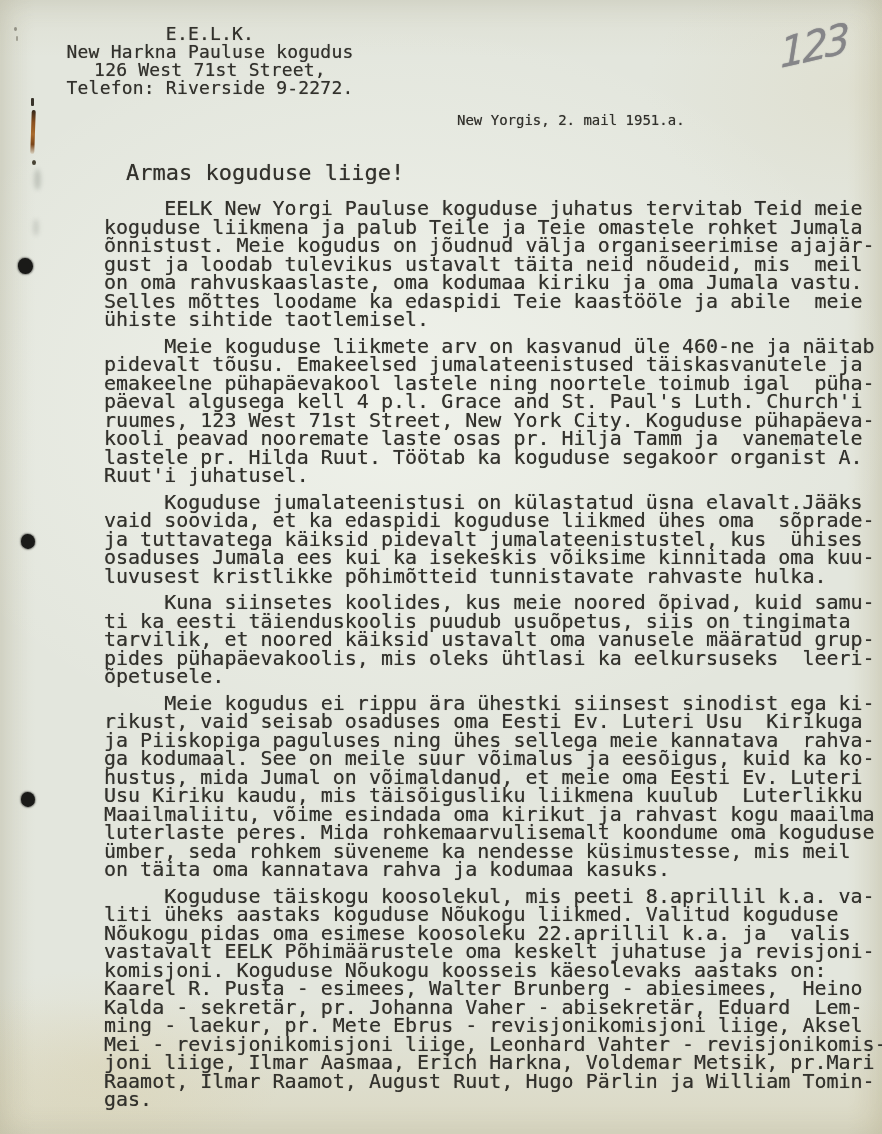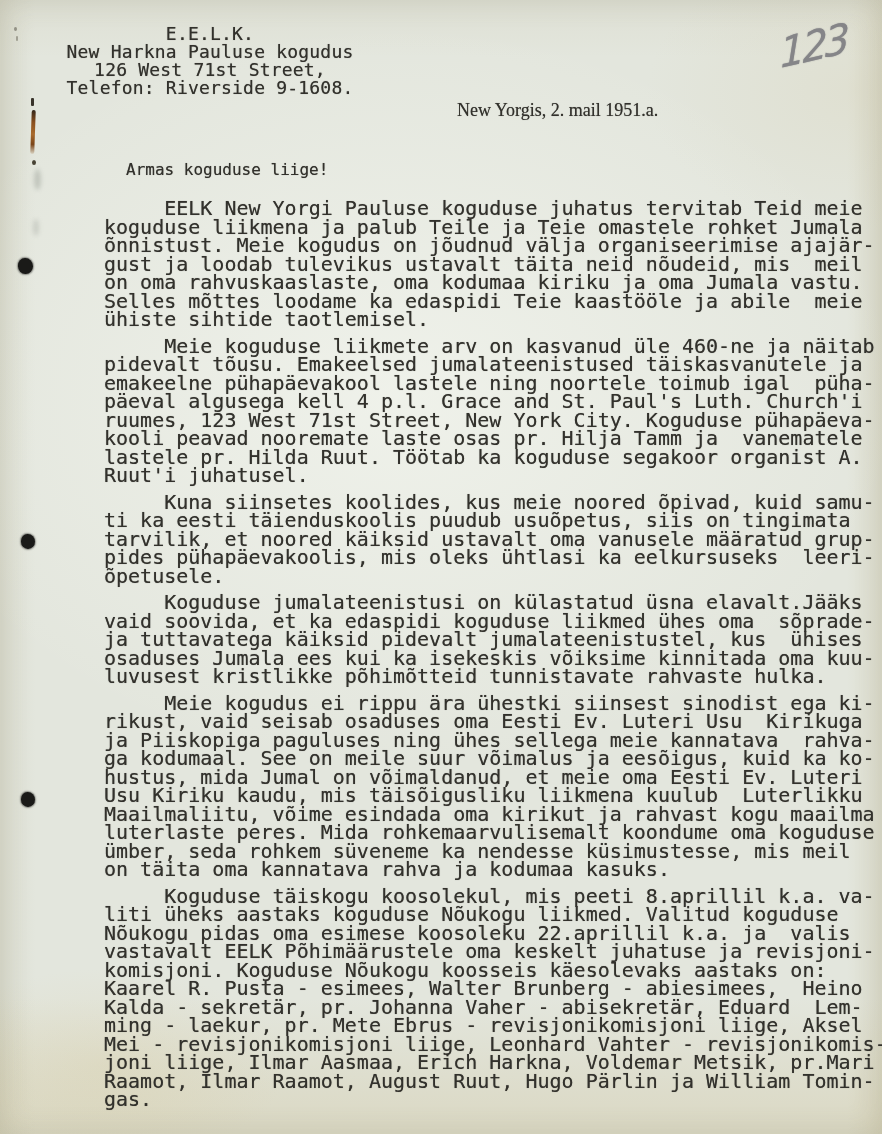--- a/index.html
+++ b/index.html
@@ -17,22 +17,22 @@
       linear-gradient(90deg, rgba(196,192,168,0.28) 0%, rgba(210,210,195,0) 4%, rgba(210,210,195,0) 96%, rgba(203,194,162,0.30) 100%);
     box-shadow: inset 0 0 28px rgba(108,104,78,0.18);
     font-family:"DejaVu Sans Mono", "Liberation Mono", monospace;
     color:#32312c;
   }
   .typed { text-shadow: 0 0 0.7px rgba(50,49,44,0.65); }
   .letterhead {
     position:absolute; left:58px; top:25px; width:304px;
     text-align:center; font-size:18px; line-height:18px; letter-spacing:0.2px;
   }
-  .dateline  { position:absolute; left:457px; top:100px; font-size:18px; white-space:pre;font-family:Liberation Serif, serif; }
-  .salutation{ position:absolute; left:126px; top:160px; font-size:16px; white-space:pre; }
+  .dateline  { position:absolute; left:457px; top:112px; font-size:14px; white-space:pre; }
+  .salutation{ position:absolute; left:126px; top:160px; font-size:22px; white-space:pre; }
   .letter-body { position:absolute; left:104px; top:199px; width:740px; }
   .para {
     margin:0 0 8px 0;
     font-family:inherit;
     font-size:20px; line-height:18.5px;
     white-space:pre;
   }
   .pagenum {
     position:absolute; left:779px; top:22px;
     font-family:"DejaVu Sans", "Liberation Sans", sans-serif;
@@ -59,21 +59,21 @@
 </style>
 </head>
 <body>
 
 <div class="page">
 
   <div class="letterhead typed">
     <div>E.E.L.K.</div>
     <div>New Harkna Pauluse kogudus</div>
     <div>126 West 71st Street,</div>
-    <div>Telefon: Riverside 9-1608.</div>
+    <div>Telefon: Riverside 9-2272.</div>
   </div>
 
   <div class="pagenum">123</div>
 
   <div class="dateline typed">New Yorgis, 2. mail 1951.a.</div>
 
   <div class="salutation typed">Armas koguduse liige!</div>
 
   <div class="letter-body typed">
     <pre class="para">     EELK New Yorgi Pauluse koguduse juhatus tervitab Teid meie
@@ -84,30 +84,30 @@
 Selles mõttes loodame ka edaspidi Teie kaastööle ja abile  meie
 ühiste sihtide taotlemisel.</pre>
     <pre class="para">     Meie koguduse liikmete arv on kasvanud üle 460-ne ja näitab
 pidevalt tõusu. Emakeelsed jumalateenistused täiskasvanutele ja
 emakeelne pühapäevakool lastele ning noortele toimub igal  püha-
 päeval algusega kell 4 p.l. Grace and St. Paul's Luth. Church'i
 ruumes, 123 West 71st Street, New York City. Koguduse pühapäeva-
 kooli peavad nooremate laste osas pr. Hilja Tamm ja  vanematele
 lastele pr. Hilda Ruut. Töötab ka koguduse segakoor organist A.
 Ruut'i juhatusel.</pre>
+    <pre class="para">     Koguduse jumalateenistusi on külastatud üsna elavalt.Jääks
+vaid soovida, et ka edaspidi koguduse liikmed ühes oma  sõprade-
+ja tuttavatega käiksid pidevalt jumalateenistustel, kus  ühises
+osaduses Jumala ees kui ka isekeskis võiksime kinnitada oma kuu-
+luvusest kristlikke põhimõtteid tunnistavate rahvaste hulka.</pre>
     <pre class="para">     Kuna siinsetes koolides, kus meie noored õpivad, kuid samu-
 ti ka eesti täienduskoolis puudub usuõpetus, siis on tingimata
 tarvilik, et noored käiksid ustavalt oma vanusele määratud grup-
 pides pühapäevakoolis, mis oleks ühtlasi ka eelkursuseks  leeri-
 õpetusele.</pre>
-    <pre class="para">     Koguduse jumalateenistusi on külastatud üsna elavalt.Jääks
-vaid soovida, et ka edaspidi koguduse liikmed ühes oma  sõprade-
-ja tuttavatega käiksid pidevalt jumalateenistustel, kus  ühises
-osaduses Jumala ees kui ka isekeskis võiksime kinnitada oma kuu-
-luvusest kristlikke põhimõtteid tunnistavate rahvaste hulka.</pre>
     <pre class="para">     Meie kogudus ei rippu ära ühestki siinsest sinodist ega ki-
 rikust, vaid seisab osaduses oma Eesti Ev. Luteri Usu  Kirikuga
 ja Piiskopiga paguluses ning ühes sellega meie kannatava  rahva-
 ga kodumaal. See on meile suur võimalus ja eesõigus, kuid ka ko-
 hustus, mida Jumal on võimaldanud, et meie oma Eesti Ev. Luteri
 Usu Kiriku kaudu, mis täisõigusliku liikmena kuulub  Luterlikku
 Maailmaliitu, võime esindada oma kirikut ja rahvast kogu maailma
 luterlaste peres. Mida rohkemaarvulisemalt koondume oma koguduse
 ümber, seda rohkem süveneme ka nendesse küsimustesse, mis meil
 on täita oma kannatava rahva ja kodumaa kasuks.</pre>

